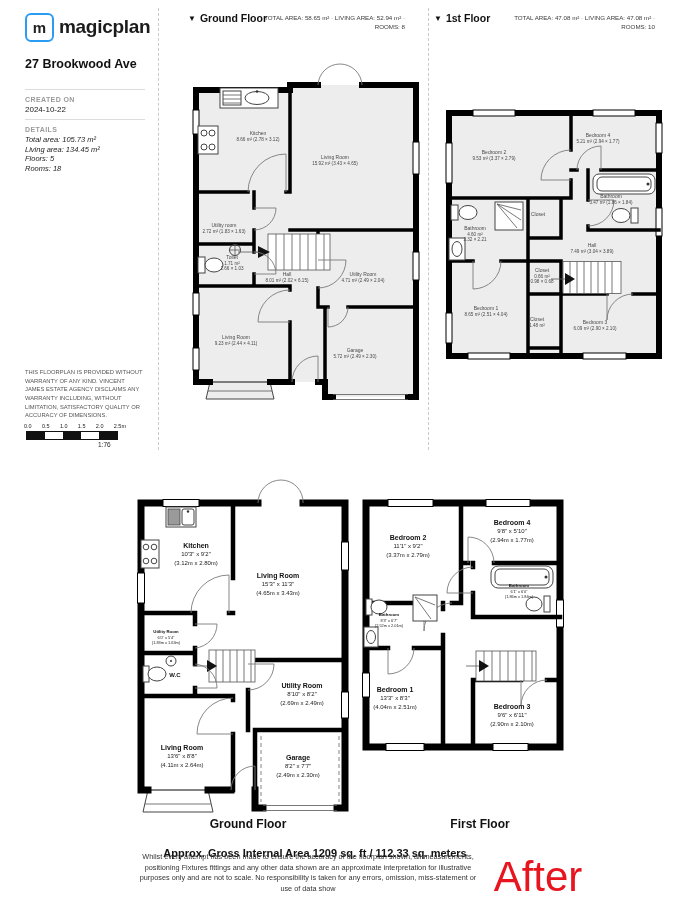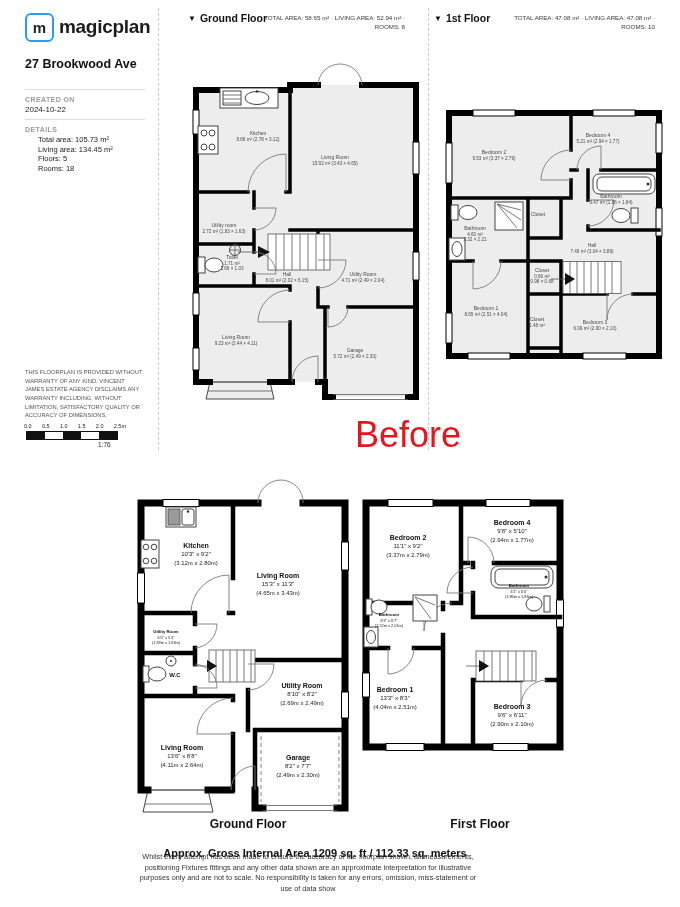--- a/index.html
+++ b/index.html
@@ -8,21 +8,21 @@
   .sep{position:absolute;top:8px;height:442px;border-left:1px dashed #c9c9c9;width:0;}
   
   .logo-box{position:absolute;left:25px;top:13px;width:25px;height:25px;border:2.5px solid #2b9cf3;
             border-radius:6px;display:flex;align-items:center;justify-content:center;
             font-weight:bold;font-size:15px;color:#222;}
   .logo-word{position:absolute;left:59px;top:16px;font-size:19px;font-weight:bold;color:#1b1b1b;letter-spacing:-0.3px;}
   .addr{position:absolute;left:25px;top:57px;font-size:12.5px;font-weight:bold;color:#111;}
   .hr{position:absolute;left:25px;width:120px;border-top:1px solid #dcdcdc;height:0;}
   .klabel{position:absolute;left:25px;font-size:7px;font-weight:bold;color:#9a9a9a;letter-spacing:.4px;}
   .kval{position:absolute;left:25px;font-size:8px;color:#222;}
-  .dline{position:absolute;left:38px;font-size:7.5px;color:#222;}
+  .dline{position:absolute;left:25px;font-size:7.5px;color:#222;font-style:italic;}
   .sb-disc{position:absolute;left:25px;top:368px;width:120px;font-size:5.8px;line-height:1.5;color:#555;}
   
   .ticks{position:absolute;left:24px;top:423px;width:102px;display:flex;justify-content:space-between;
          font-size:5.5px;color:#222;}
   .sbar{position:absolute;left:26px;top:431px;width:90px;height:7px;border:1px solid #111;display:flex;}
   .sbar div{flex:1;}
   .sbar div:nth-child(odd){background:#111;}
   .ratio{position:absolute;left:98px;top:441px;font-size:6.5px;color:#222;}
   
   .tri{font-size:8px;color:#111;margin-right:4px;}
@@ -265,21 +265,20 @@
     </div>
   <div class="lbl bl" style="left:537px;top:322px">
       <div>Closet</div>
       <div>1.48 m²</div>
     </div>
   <div class="lbl bl" style="left:595px;top:325px">
       <div>Bedroom 3</div>
       <div>6.09 m² (2.90 × 2.10)</div>
     </div>
 
-  <div class="redmark" style="left:408px;top:435px;font-size:36px">Before</div>
 
   <svg class="plan" style="left:133px;top:478px" width="217" height="337" viewBox="0 0 217 337">
     <polygon points="15,312 10,334 80,334 75,312" fill="#fff" stroke="#444" stroke-width="1"></polygon>
     <path class="thin" d="M15,312 H75 M12,326 H78"></path>
     <path class="W" d="M8,25 H30 M66,25 H125 M170,25 H212 M212,25 V64 M212,92 V214 M212,240 V330 M212,330 H204 M130,330 H122 M122,330 V312 M98,312 H75 M15,312 H8 M8,312 V125 M8,95 V25"></path>
     <rect class="win" x="30" y="21.5" width="36" height="7"></rect>
     <rect class="win" x="208.5" y="64" width="7" height="28"></rect>
     <rect class="win" x="208.5" y="214" width="7" height="26"></rect>
     <rect class="win" x="4.5" y="95" width="7" height="30"></rect>
     <path class="thin" d="M130,327.5 H204 M130,332.5 H204"></path>
@@ -421,14 +420,15 @@
       <div class="an">Bedroom 3</div>
       <div class="ad">9'6" x 6'11"</div>
       <div class="ad">(2.90m x 2.10m)</div>
     </div>
 
   <div class="caption" style="left:248px;top:824px">Ground Floor</div>
   <div class="caption" style="left:480px;top:824px">First Floor</div>
 
   <div class="ftitle" style="left:315px;top:853px">Approx. Gross Internal Area 1209 sq. ft / 112.33 sq. meters</div>
   <div class="fdisc" style="left:308px;top:873px">Whilst every attempt has been made to ensure the accuracy of the floorplan shown, all measurements, positioning Fixtures fittings and any other data shown are an approximate interpretation for illustrative purposes only and are not to scale. No responsibility is taken for any errors, omission, miss-statement or use of data show</div>
+  <div class="redmark" style="left:538px;top:877px;font-size:42px">After</div>
 
 </div>
 
 </body></html>

